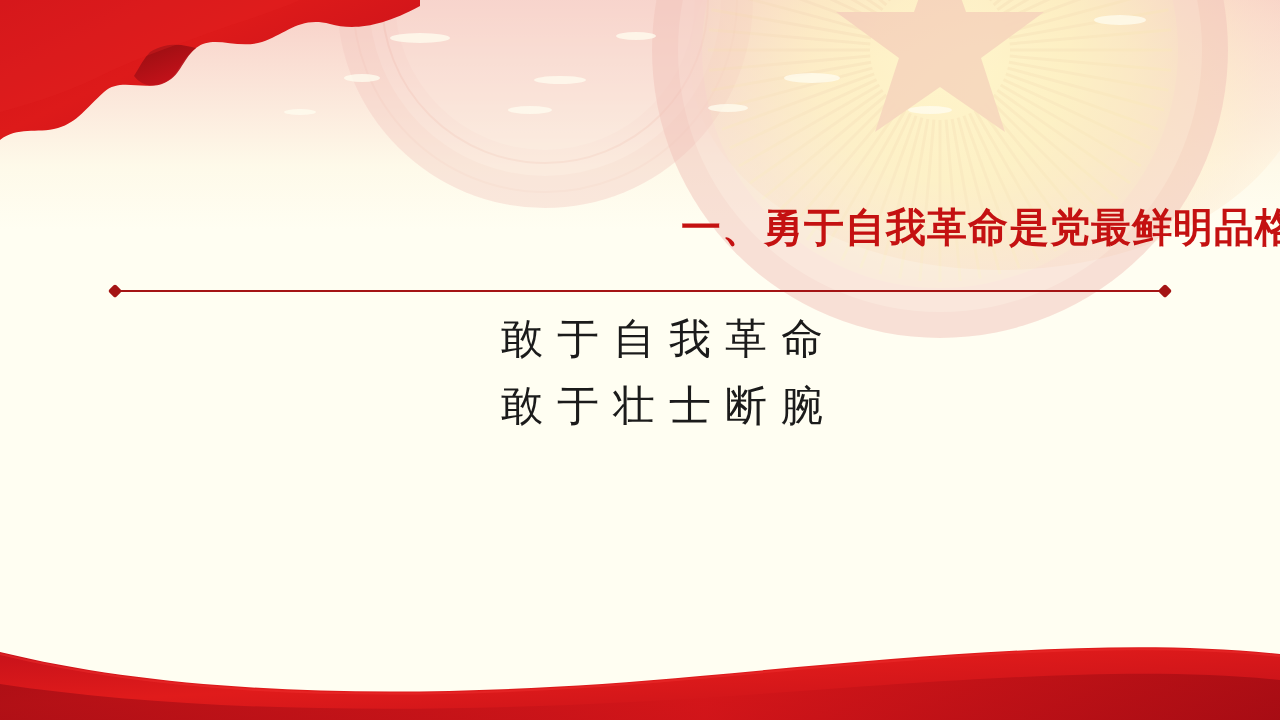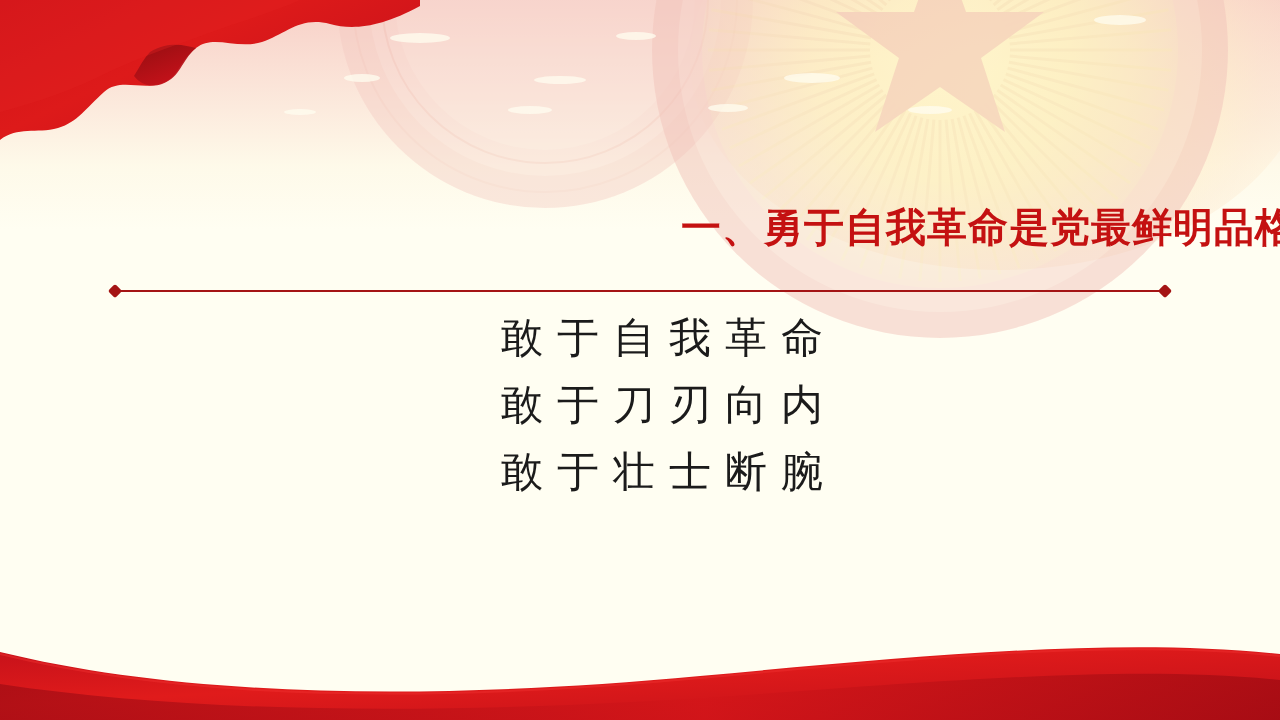--- a/index.html
+++ b/index.html
@@ -113,21 +113,21 @@
   .divider .dot.right { right: 0; }
 
   
   .body-block {
     position: absolute;
     left: 0; top: 305px;
     width: 1280px;
     text-align: center;
   }
   .body-line {
-    font-family: Liberation Serif, serif;
+    font-family: Liberation Sans, sans-serif;
     font-size: 42px;
     color: #1b1b1b;
     letter-spacing: 14px;
     line-height: 67px;
     white-space: nowrap;
     
     padding-left: 14px;
     margin-left: 44px;
   }
 </style>
@@ -327,17 +327,16 @@
   </div>
 
   <div class="divider">
     <span class="dot left"></span>
     <span class="rule"></span>
     <span class="dot right"></span>
   </div>
 
   <div class="body-block">
     <div class="body-line">敢于自我革命</div>
-    <div class="body-line">敢于刀刃向内</div>
     <div class="body-line">敢于壮士断腕</div>
   </div>
 
 </div>
 
 </body></html>

